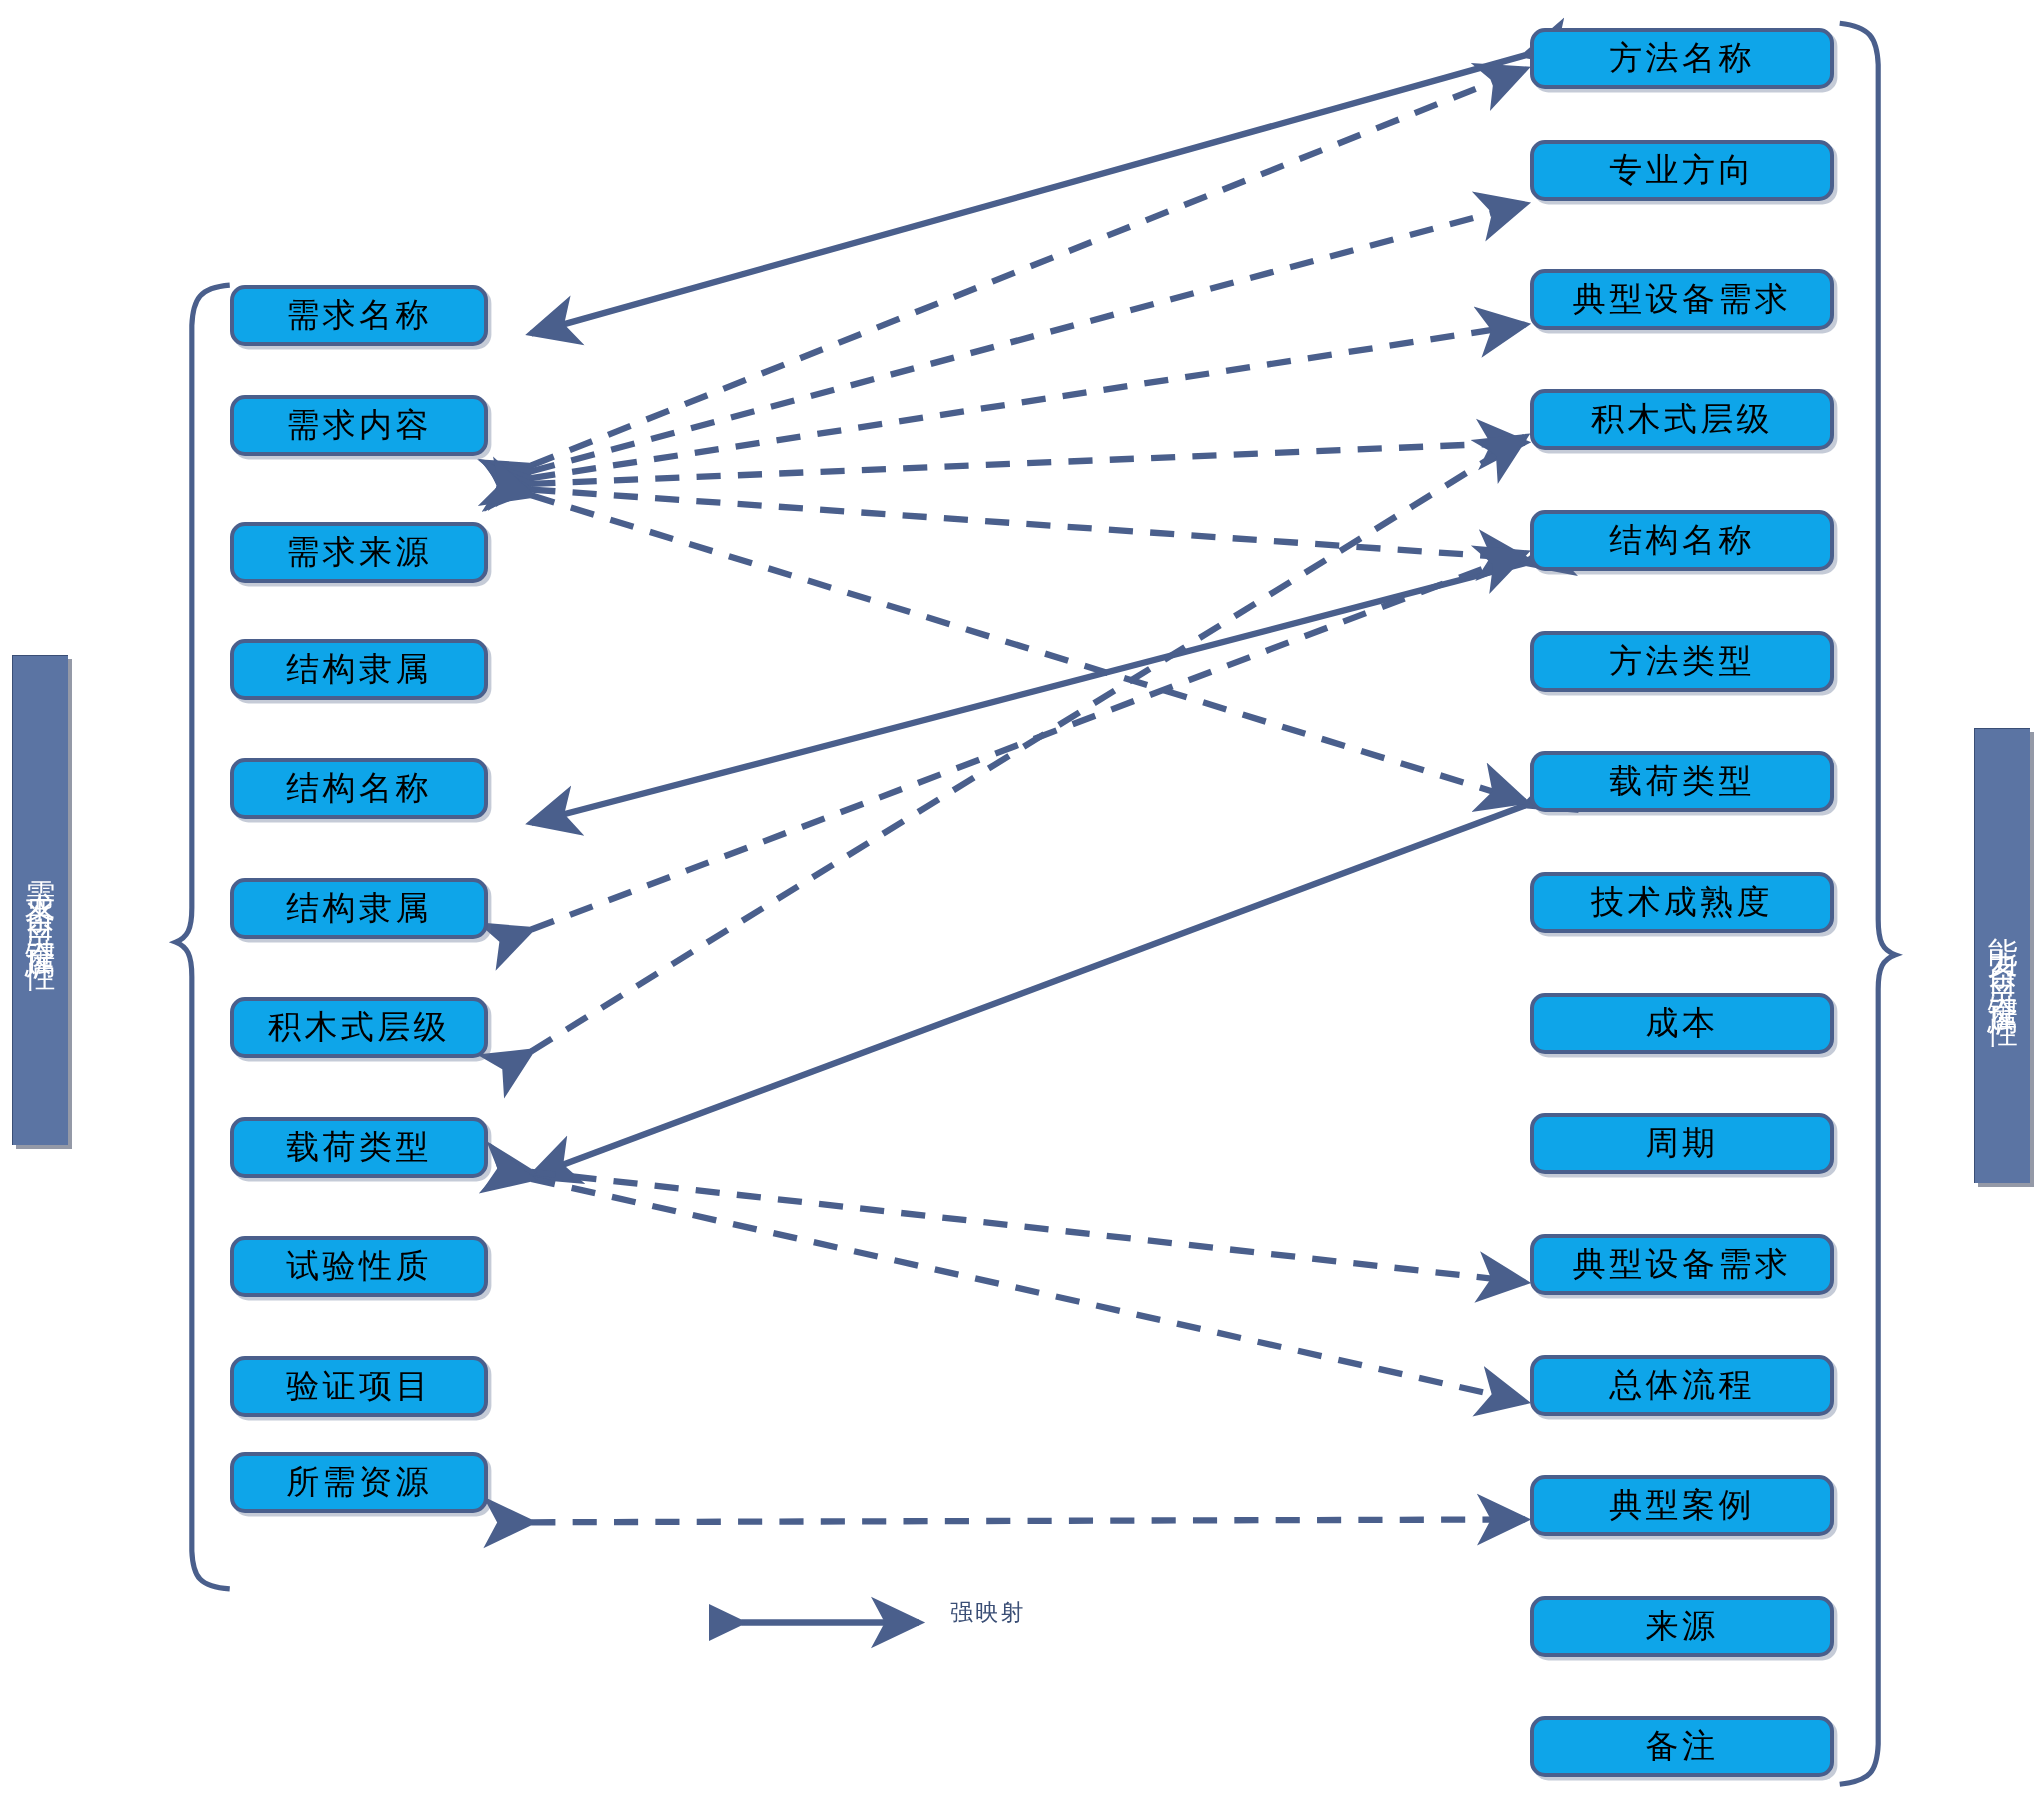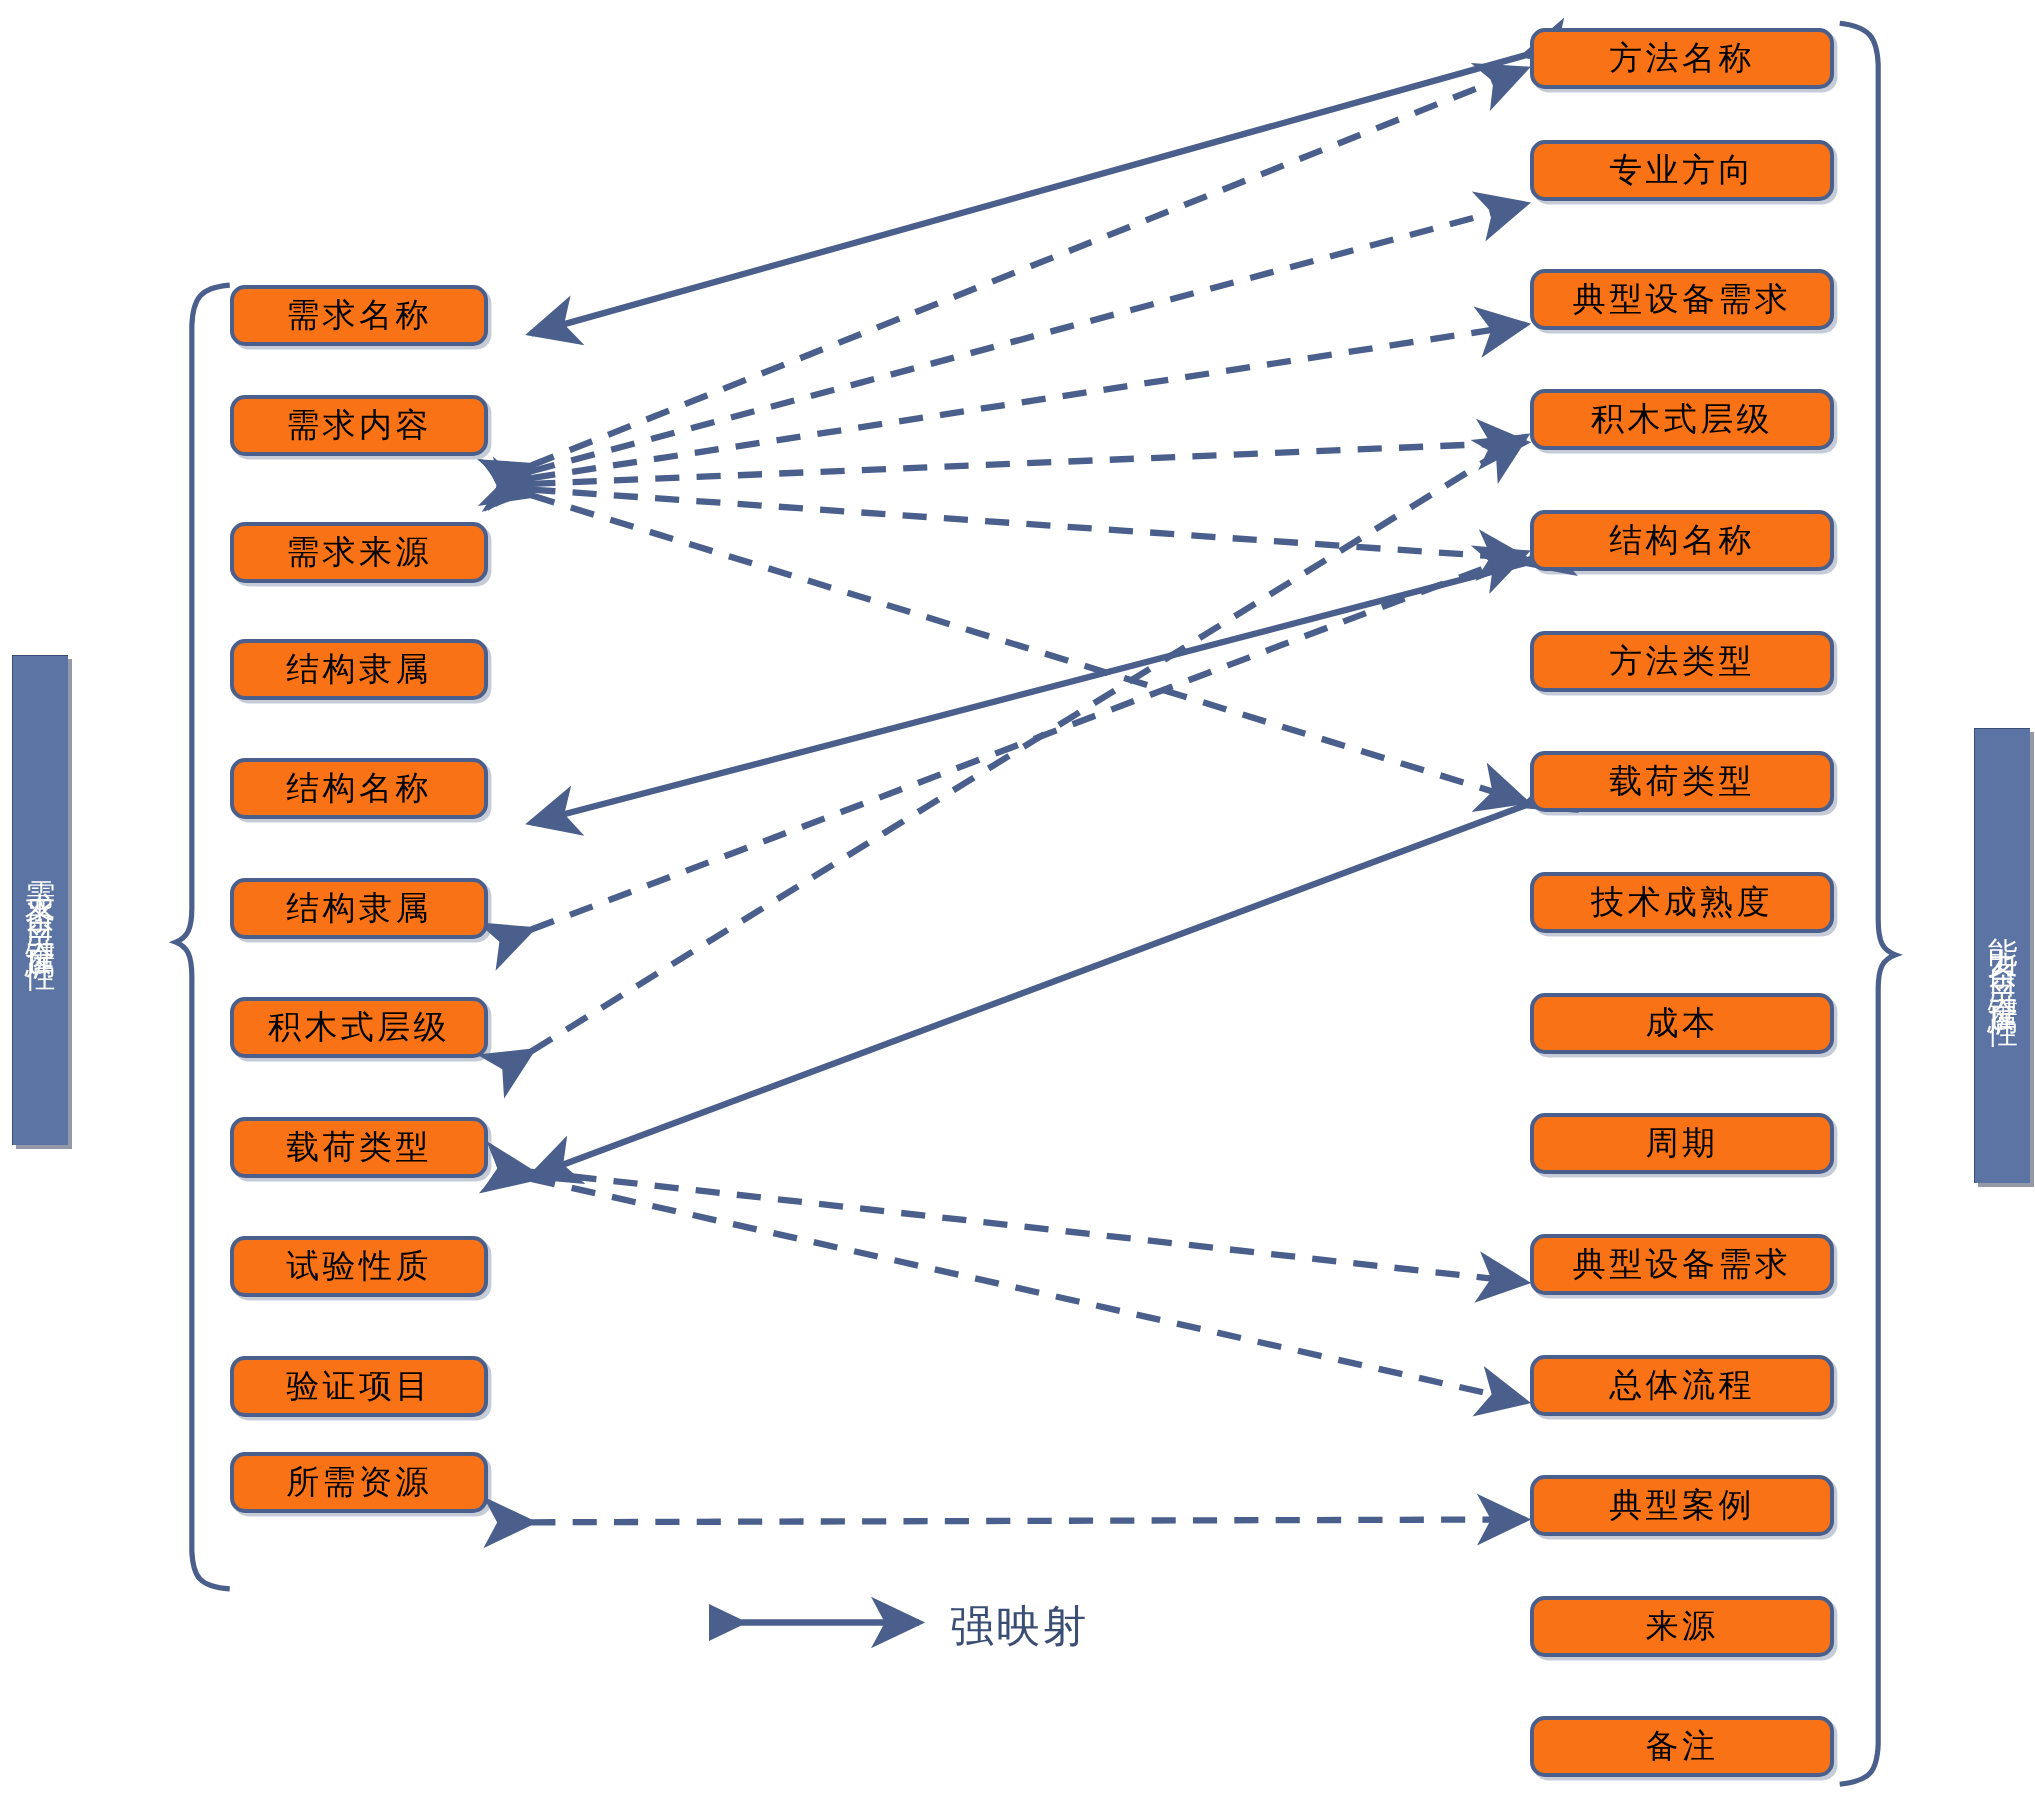--- a/index.html
+++ b/index.html
@@ -13,34 +13,34 @@
           border-left:1.7px solid #3A4E75;border-top:1.7px solid #3A4E75;
           box-shadow:4px 4px 0 rgba(60,70,95,.55);
           color:#fff;display:flex;align-items:center;justify-content:center;}
   .banner .vtext{writing-mode:vertical-rl;text-orientation:upright;
           font-size:30px;letter-spacing:11.5px;line-height:1.08;
           font-family:"Liberation Serif","DejaVu Serif",serif;text-indent:5.7px;}
   #banner-left{left:11.5px;top:655px;width:55px;height:489px;}
   #banner-right{left:1974px;top:728px;width:55px;height:454px;}
 
   
-  .attr-box{position:absolute;background:#f97316;
+  .attr-box{position:absolute;background:#0ea5e9;
             border:4px solid #4A5F8C;border-radius:15px;
             box-shadow:3.4px 3.4px 0 rgba(90,105,140,.35);
             display:flex;align-items:center;justify-content:center;
             font-size:33px;color:#000;letter-spacing:3.4px;
             font-family:"Liberation Serif","DejaVu Serif",serif;
             box-sizing:border-box;}
   .col-left .attr-box{left:230px;width:258px;height:61px;}
   .col-right .attr-box{left:1530px;width:304px;height:61px;}
 
   
   #legend{position:absolute;left:709px;top:1591px;width:437px;height:149px;}
   .legend-row{position:absolute;left:0;height:63px;width:437px;}
-  .legend-label{position:absolute;left:241px;top:5.7px;font-size:44px;
+  .legend-label{position:absolute;left:241px;top:5.7px;font-size:23px;
                 color:#3A4E75;letter-spacing:2.3px;
                 font-family:"Liberation Serif","DejaVu Serif",serif;}
 </style>
 </head>
 <body>
 
 <div class="stage">
 
   <svg class="layer" viewBox="0 0 3543 3147" xmlns="http://www.w3.org/2000/svg">
     <defs>

